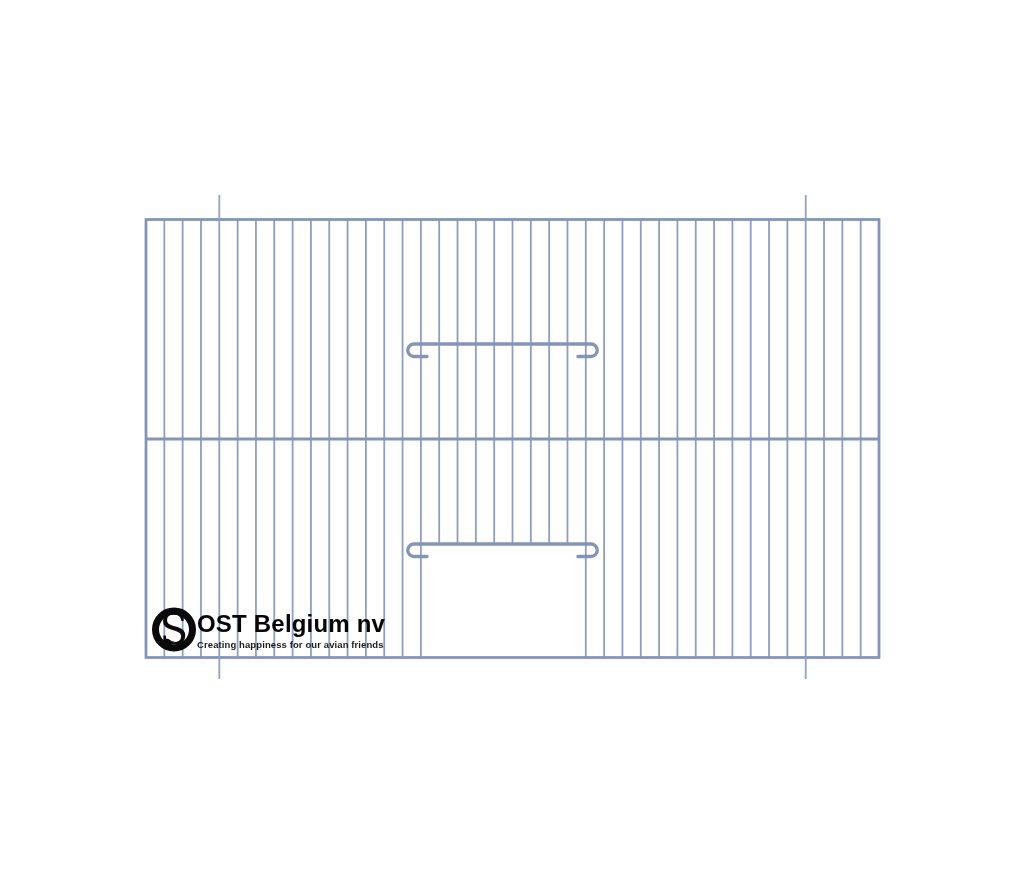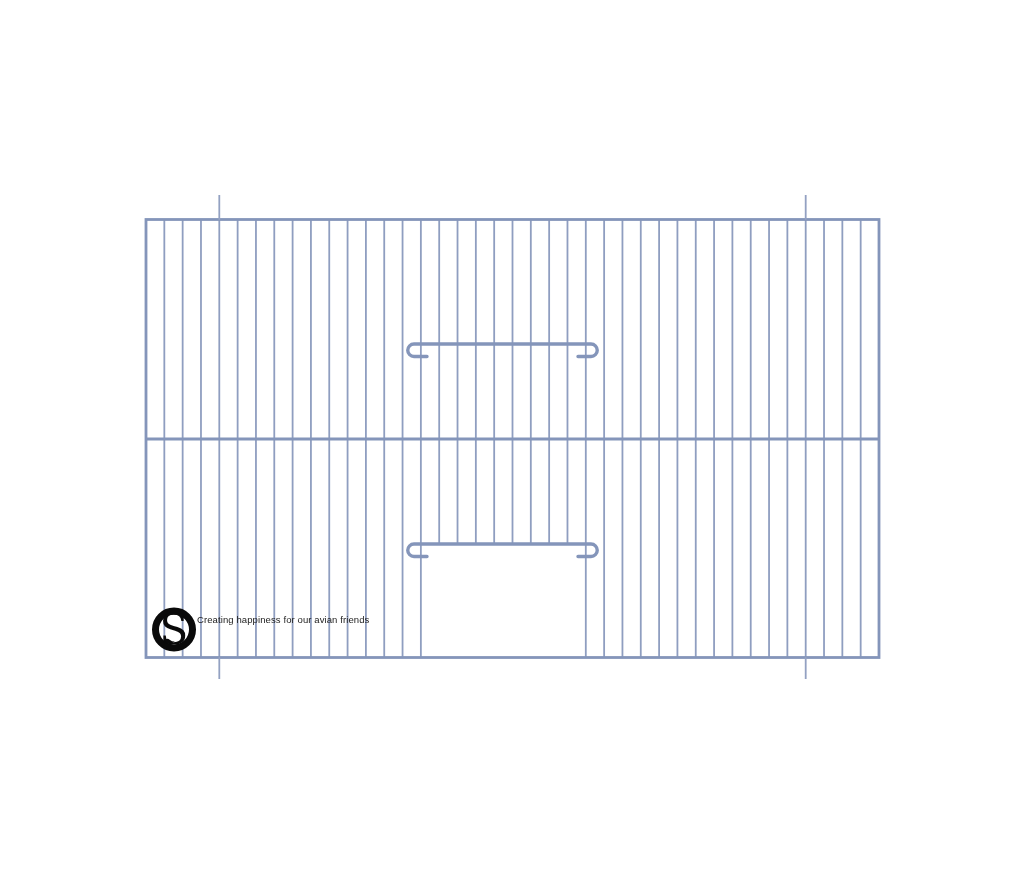--- a/index.html
+++ b/index.html
@@ -41,21 +41,21 @@
     font-size: 24px;
     font-weight: bold;
     letter-spacing: 0.2px;
     color: #060606;
     line-height: 1.05;
     white-space: nowrap;
   }
   .brand-tagline {
     margin-top: 3px;
     font-size: 9.5px;
-    font-weight: normal;
+    font-weight: bold;
     color: #1c1c1c;
     letter-spacing: 0.1px;
     white-space: nowrap;
   }
 </style>
 </head>
 <body>
 
 <div class="canvas">
 
@@ -109,17 +109,18 @@
       <line x1="805.6999999999999" y1="657" x2="805.6999999999999" y2="679" stroke="#93a1c2" stroke-width="1.8"></line>
     </svg>
 
   <div class="brand">
     <svg class="brand-mark" viewBox="0 0 50 51" xmlns="http://www.w3.org/2000/svg">
       <circle cx="25" cy="25.5" r="18.5" fill="none" stroke="#0a0a0a" stroke-width="7"></circle>
       <text x="25" y="39.5" text-anchor="middle" font-family="DejaVu Serif, serif" font-size="42" fill="#0a0a0a">S</text>
       <path d="M15 36.5 q3 -3 6 -0.5 q2 1.8 5 1.6 l-3.5 1.4 q-5 1.4 -7.5 -2.5 z" fill="#0a0a0a"></path>
     </svg>
     <div class="brand-text">
+      <div class="brand-name">OST Belgium nv</div>
       <div class="brand-tagline">Creating happiness for our avian friends</div>
     </div>
   </div>
 
 </div>
 
 </body></html>

